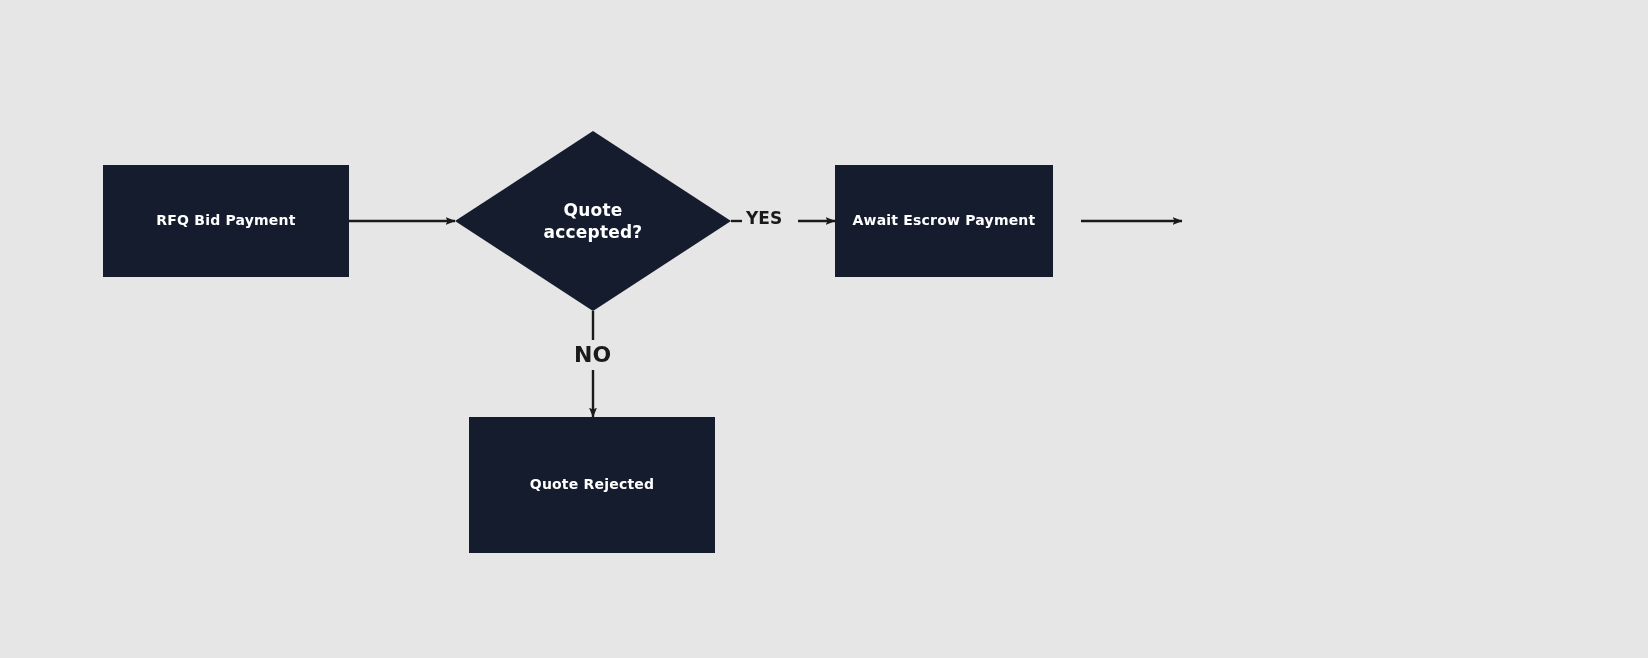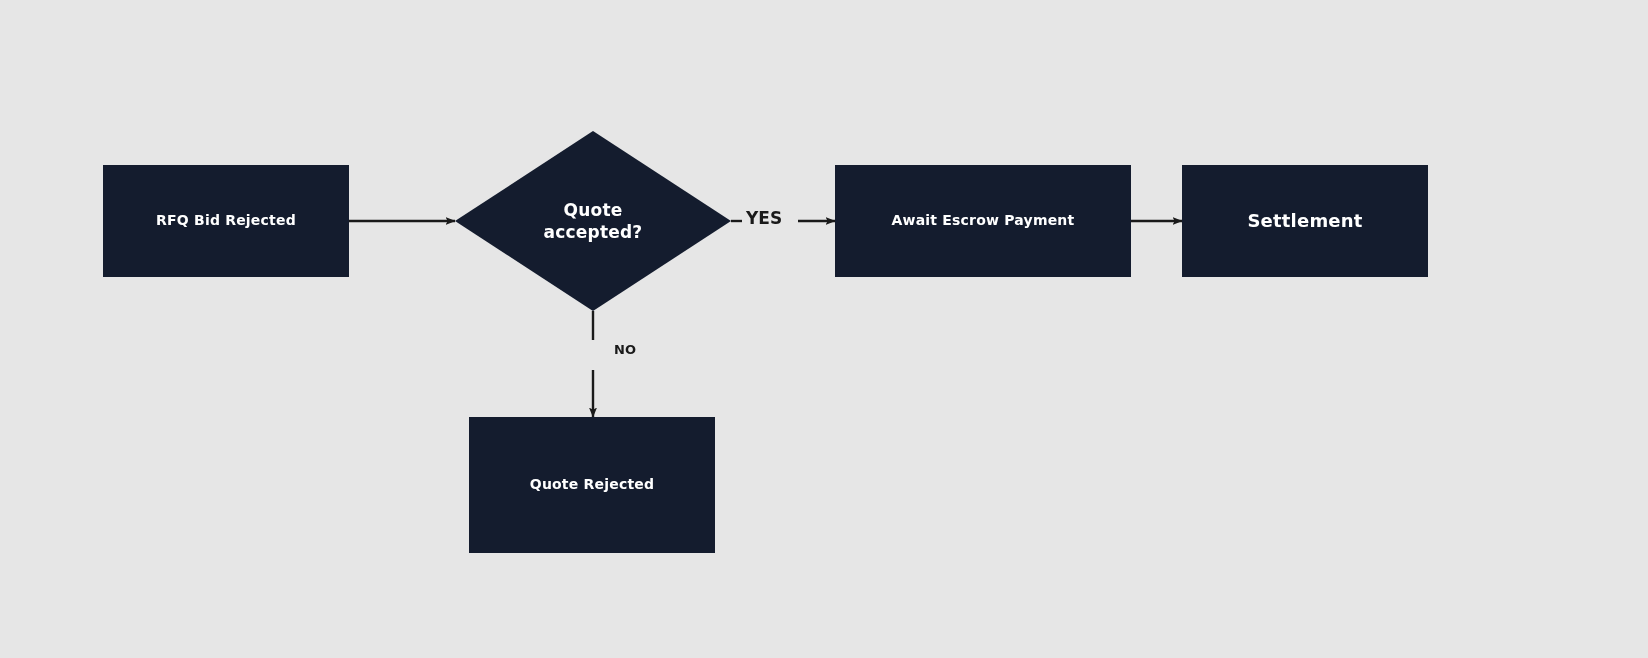--- a/index.html
+++ b/index.html
@@ -70,36 +70,36 @@
   
   #node-rfq-bid-received {
     left: 103px; top: 165px; width: 246px; height: 112px;
     font-size: 14px;
   }
   #node-decision-quote-accepted {
     left: 455px; top: 131px; width: 276px; height: 180px;
     font-size: 17px;
   }
   #node-await-escrow-payment {
-    left: 835px; top: 165px; width: 296px; height: 112px;
+    left: 835px; top: 165px; width: 218px; height: 112px;
     font-size: 14px;
   }
   #node-settlement {
     left: 1182px; top: 165px; width: 246px; height: 112px;
     font-size: 18px;
   }
   #node-quote-rejected {
     left: 469px; top: 417px; width: 246px; height: 136px;
     font-size: 14px;
   }
   #edge-label-yes {
     left: 742px; top: 208px; font-size: 17px;
   }
   #edge-label-no {
-    left: 570px; top: 342px; font-size: 13px; margin-left: 40px;
+    left: 570px; top: 342px; font-size: 22px;
   }
 </style>
 </head>
 <body>
 
 <div id="flowchart-canvas">
 
   <svg class="svg-layer" viewBox="0 0 1648 658" xmlns="http://www.w3.org/2000/svg">
     <defs>
       <marker id="arrowhead" markerWidth="10" markerHeight="8" refX="9.5" refY="4" orient="auto" markerUnits="userSpaceOnUse">
@@ -114,35 +114,32 @@
     <line x1="731" y1="221" x2="744" y2="221" stroke="#1a1a1a" stroke-width="2.4"></line>
     <line x1="798" y1="221" x2="835" y2="221" stroke="#1a1a1a" stroke-width="2.4" marker-end="url(#arrowhead)"></line>
 
     <line x1="1081" y1="221" x2="1182" y2="221" stroke="#1a1a1a" stroke-width="2.4" marker-end="url(#arrowhead)"></line>
 
     <line x1="593" y1="311" x2="593" y2="340" stroke="#1a1a1a" stroke-width="2.4"></line>
     <line x1="593" y1="370" x2="593" y2="417" stroke="#1a1a1a" stroke-width="2.4" marker-end="url(#arrowhead)"></line>
   </svg>
 
   <div class="node node-process" id="node-rfq-bid-received">
-    <span class="node-label">RFQ Bid Rejected</span>
+    <span class="node-label">RFQ Bid Payment</span>
   </div>
 
   <div class="node node-decision" id="node-decision-quote-accepted">
     <span class="decision-text">Quote
 accepted?</span>
   </div>
 
   <div class="node node-process" id="node-await-escrow-payment">
     <span class="node-label">Await Escrow Payment</span>
   </div>
 
-  <div class="node node-process" id="node-settlement">
-    <span class="node-label">Settlement</span>
-  </div>
 
   <div class="node node-process" id="node-quote-rejected">
     <span class="node-label">Quote Rejected</span>
   </div>
 
   <div class="edge-label" id="edge-label-yes">YES</div>
 
   <div class="edge-label" id="edge-label-no">NO</div>
 
 </div>

